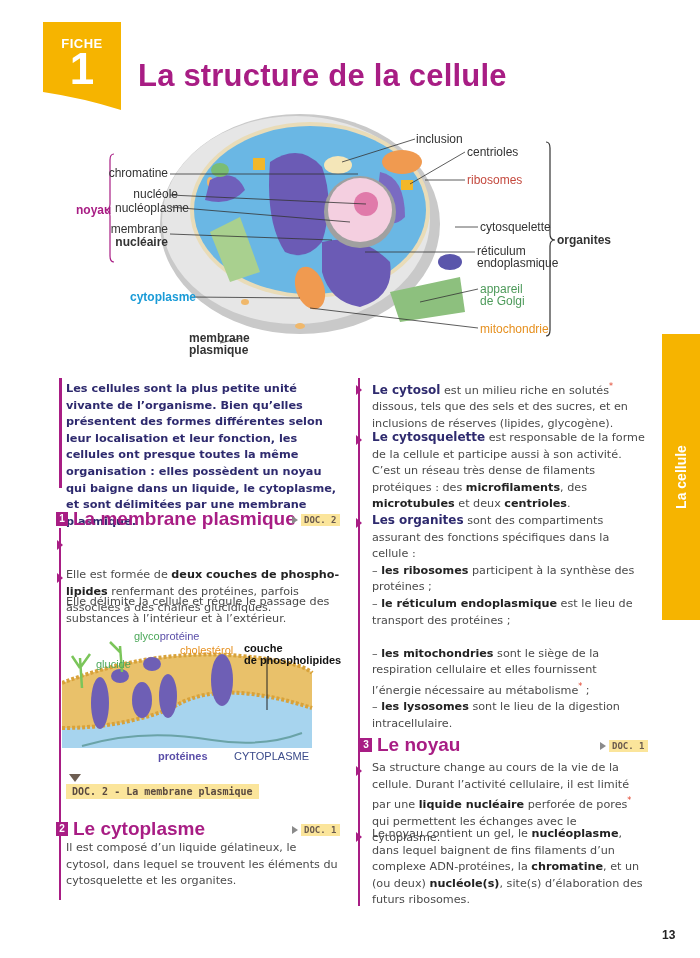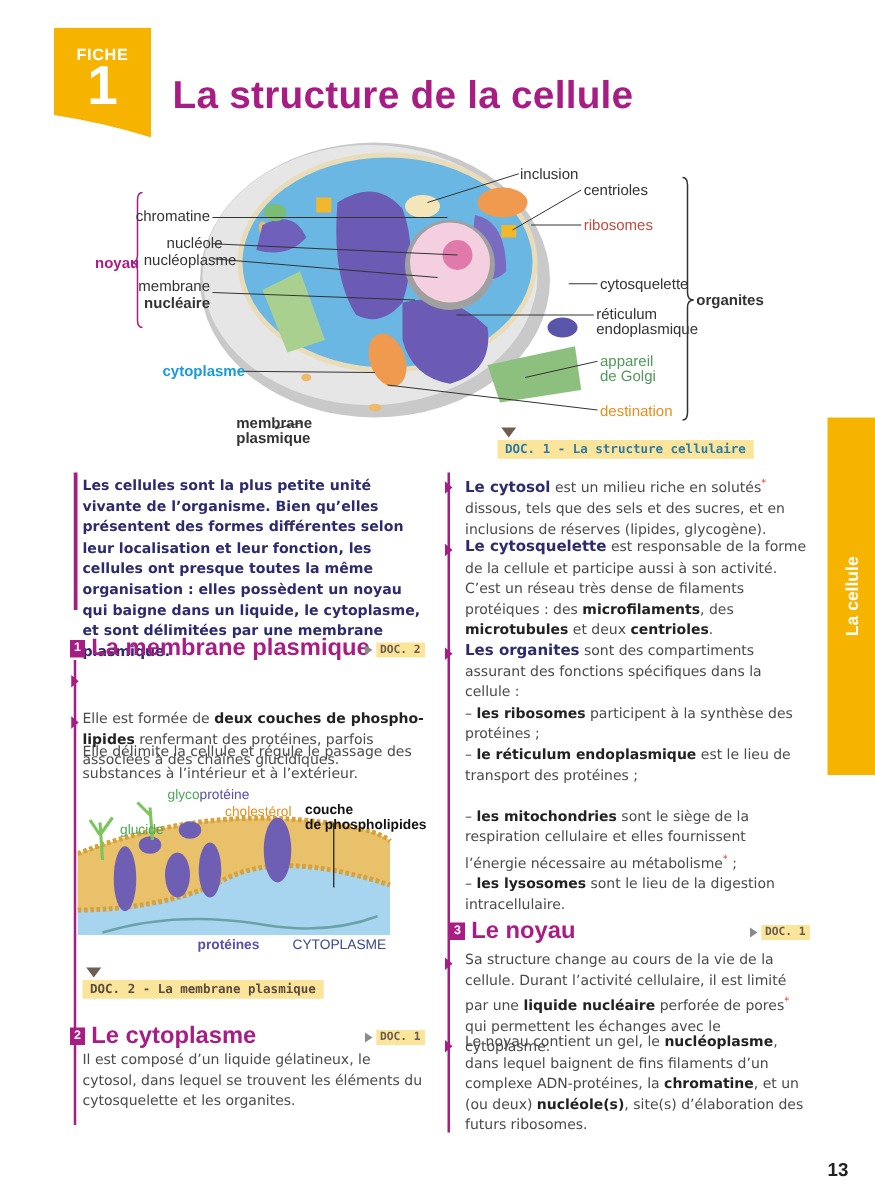--- a/index.html
+++ b/index.html
@@ -60,21 +60,21 @@
   .bullet { position:absolute; width: 0; height: 0; border-top:5px solid transparent; border-bottom:5px solid transparent; border-left:6px solid #a81d84; }
 
   .tab-right {
     position: absolute; left: 662px; top: 334px; width: 38px; height: 286px;
     background: #f6b400;
   }
   .tab-right span {
     position: absolute; left: 50%; top: 50%; transform: translate(-50%,-50%) rotate(-90deg);
     color: #fff; font-family: "Liberation Sans", sans-serif; font-weight: 700; font-size: 14px; white-space: nowrap;
   }
-  .page-num { position: absolute; left: 662px; top: 928px; font-family: "Liberation Sans", sans-serif; font-weight:700; font-size: 15px; color:#222; }
+  .page-num { position: absolute; left: 662px; top: 928px; font-family: "Liberation Sans", sans-serif; font-weight:700; font-size: 12px; color:#222; }
 
   .membrane { position: absolute; left: 62px; top: 628px; width: 282px; height: 140px; }
   .mlbl { position:absolute; font-family: "Liberation Sans", sans-serif; font-size: 11px; white-space:nowrap; line-height: 12px; }
 </style>
 </head>
 <body>
 
 <div class="fiche-badge">
   <span class="fiche-label">FICHE</span>
   <span class="fiche-num">1</span>
@@ -149,27 +149,23 @@
   <div class="lbl bold" style="left:129px;top:232px;">plasmique</div>
 
   <div class="lbl" style="left:356px;top:21px;">inclusion</div>
   <div class="lbl" style="left:407px;top:34px;">centrioles</div>
   <div class="lbl red" style="left:407px;top:62px;">ribosomes</div>
   <div class="lbl" style="left:420px;top:109px;">cytosquelette</div>
   <div class="lbl" style="left:417px;top:133px;">réticulum</div>
   <div class="lbl" style="left:417px;top:145px;">endoplasmique</div>
   <div class="lbl green" style="left:420px;top:171px;">appareil</div>
   <div class="lbl green" style="left:420px;top:183px;">de Golgi</div>
-  <div class="lbl orange" style="left:420px;top:211px;">destination</div>
+  <div class="lbl orange" style="left:420px;top:211px;">mitochondrie</div>
   <div class="lbl bold" style="left:497px;top:122px;">organites</div>
 
-  <div class="doc-caption" style="left:338px;top:240px;">
-    <span class="tri"></span>
-    <span>DOC. 1 - La structure cellulaire</span>
-  </div>
 </div>
 
 <div class="vbar-left"></div>
 <div class="vbar-left2"></div>
 <div class="vbar-right"></div>
 
 <div class="intro">Les cellules sont la plus petite unité vivante de l’organisme. Bien qu’elles présentent des formes différentes selon leur localisation et leur fonction, les cellules ont presque toutes la même organisation : elles possèdent un noyau qui baigne dans un liquide, le cytoplasme, et sont délimitées par une membrane plasmique.</div>
 
 <div class="section-head" style="left:56px;top:508px;">
   <span class="sec-num">1</span>

